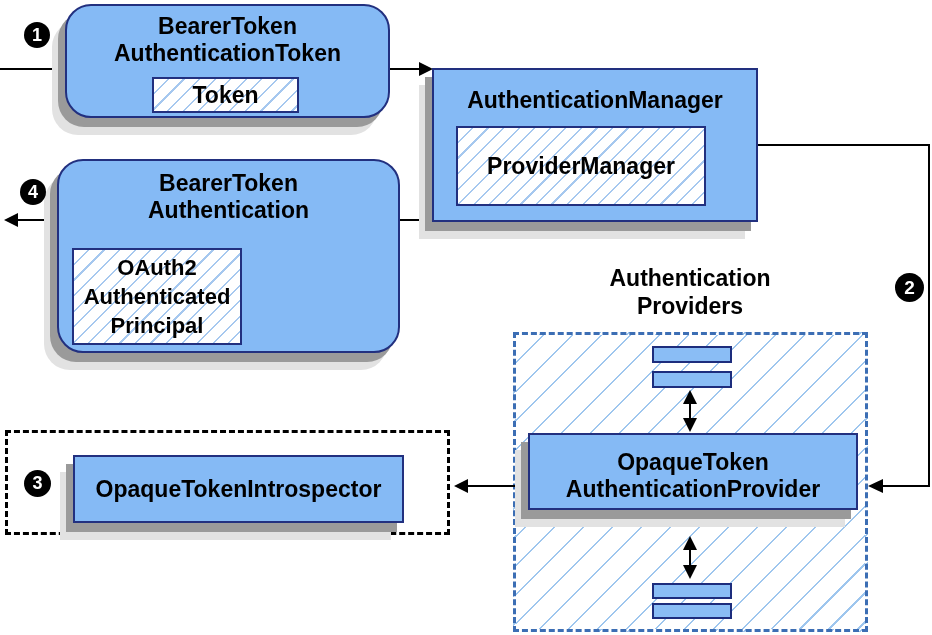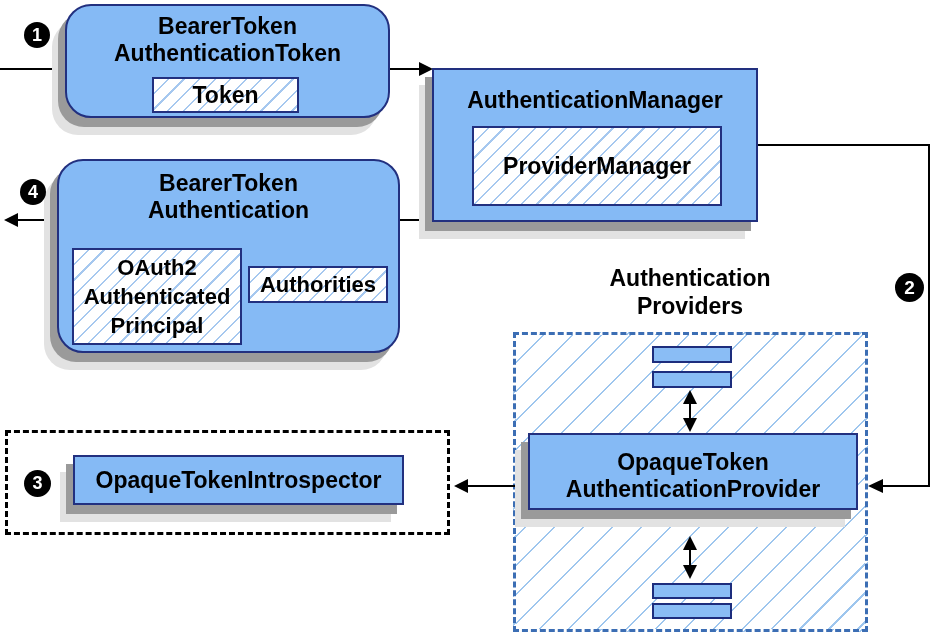--- a/index.html
+++ b/index.html
@@ -39,21 +39,21 @@
 
   #badge-1{left:24px;top:22px;width:26px;height:26px;font-size:18px;}
   #badge-2{left:895px;top:273px;width:29px;height:29px;font-size:19px;}
   #badge-3{left:24px;top:470px;width:27px;height:27px;font-size:18px;}
   #badge-4{left:20px;top:179px;width:26px;height:26px;font-size:18px;}
 
   #box-bearer-token-auth-token{left:65px;top:4px;width:325px;height:114px;padding-top:7px;}
   #inner-token{left:152px;top:77px;width:147px;height:36px;font-size:23px;}
 
   #box-authentication-manager{left:432px;top:68px;width:326px;height:154px;padding-top:17px;}
-  #inner-provider-manager{left:472px;top:126px;width:250px;height:80px;font-size:23px;}
+  #inner-provider-manager{left:456px;top:126px;width:250px;height:80px;font-size:23px;}
 
   #box-bearer-token-authentication{left:57px;top:159px;width:343px;height:194px;padding-top:9px;}
   #inner-principal{left:72px;top:236px;width:170px;height:97px;font-size:22px;line-height:29px;white-space:pre-line;margin-top:12px;}
   #inner-authorities{left:248px;top:266px;width:140px;height:37px;font-size:22px;}
 
   #providers-label{
     position:absolute;left:555px;top:264px;width:270px;z-index:2;
     text-align:center;font-size:23px;line-height:28px;font-weight:bold;white-space:pre-line;
   }
   #providers-dashed-box{
@@ -67,21 +67,21 @@
   #stack-top-2{left:652px;top:371px;width:80px;height:17px;}
   #stack-bottom-1{left:652px;top:583px;width:80px;height:16px;}
   #stack-bottom-2{left:652px;top:603px;width:80px;height:16px;}
 
   #box-opaque-provider{left:528px;top:433px;width:330px;height:77px;padding-top:14px;}
   #introspector-dashed-box{
     position:absolute;left:5px;top:430px;width:445px;height:105px;z-index:0;box-sizing:border-box;
     border:3px dashed #000;background:#fff;
   }
   #box-opaque-introspector{
-    left:73px;top:455px;width:331px;height:50px;
+    left:73px;top:455px;width:331px;height:68px;
     display:flex;align-items:center;justify-content:center;font-size:23px;
   }
 </style>
 </head>
 <body>
 
 <div id="canvas">
 
   <svg class="connectors" viewBox="0 0 932 635">
     <g>
@@ -140,23 +140,20 @@
 
   <div class="node rounded shadow" id="box-bearer-token-authentication">
     <div class="title">BearerToken
 Authentication</div>
   </div>
   <div class="inner" id="inner-principal">
     <span>OAuth2
 Authenticated
 Principal</span>
   </div>
-  <div class="inner" id="inner-authorities">
-    <span>Authorities</span>
-  </div>
 
   <div id="providers-label">Authentication
 Providers</div>
 
   <div id="providers-dashed-box"></div>
   <div class="stack-rect" id="stack-top-1"></div>
   <div class="stack-rect" id="stack-top-2"></div>
   <div class="stack-rect" id="stack-bottom-1"></div>
   <div class="stack-rect" id="stack-bottom-2"></div>
 

